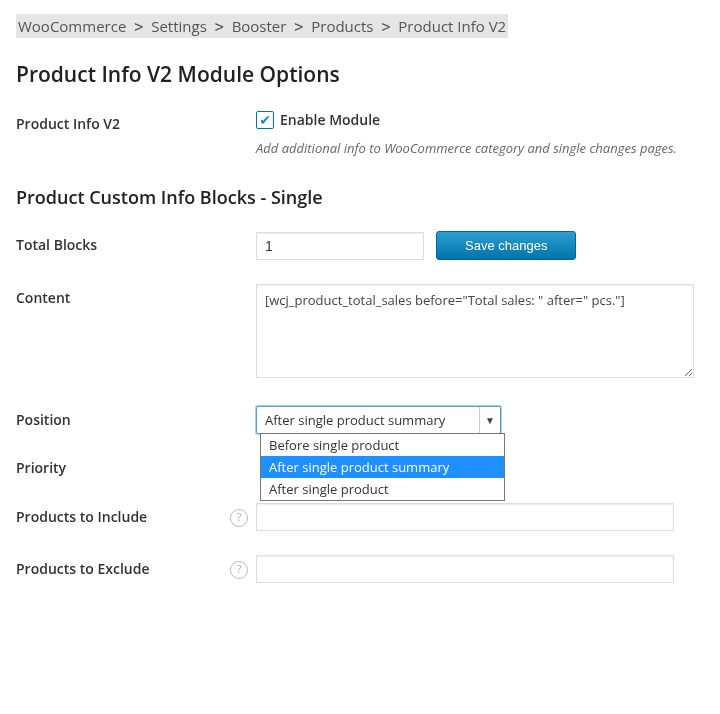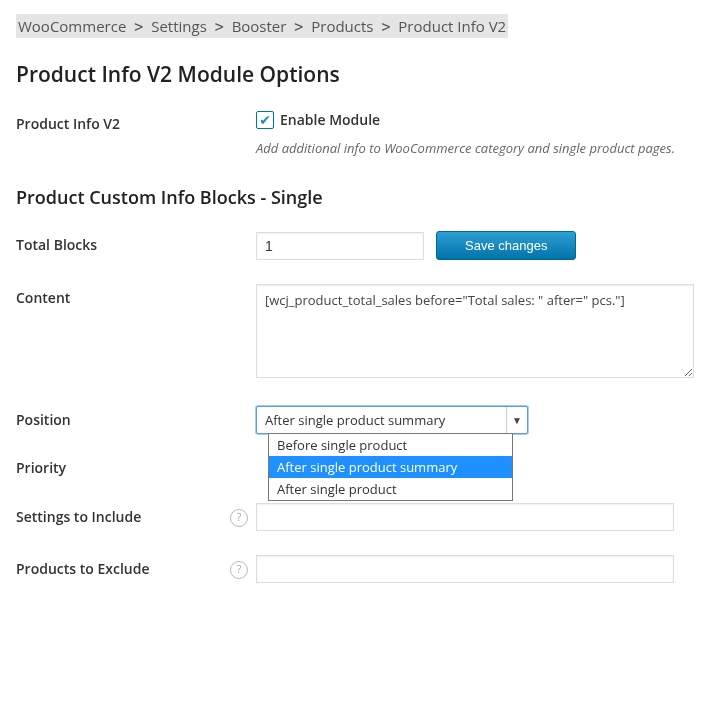--- a/index.html
+++ b/index.html
@@ -134,21 +134,21 @@
     color: #fff;
     font-size: 13px;
     padding: 6px 28px;
     border-radius: 3px;
     cursor: pointer;
   }
 
   
   .select-wrap {
     position: relative;
-    width: 272px;
+    width: 245px;
   }
   .select-box {
     border: 1px solid #5b9dd9;
     box-shadow: 0 0 0 1px rgba(30,140,190,.4);
     background: #fff;
     height: 26px;
     display: flex;
     align-items: center;
     padding: 0 24px 0 8px;
     font-size: 13px;
@@ -165,21 +165,21 @@
     border-left: 1px solid #ccc;
     display: flex;
     align-items: center;
     justify-content: center;
     color: #444;
     font-size: 10px;
   }
   .dropdown {
     position: absolute;
     top: 27px;
-    left: 12px;
+    left: 4px;
     width: 243px;
     border: 1px solid #777;
     background: #fff;
     z-index: 10;
   }
   .dropdown .opt {
     padding: 2px 8px;
     font-size: 13px;
     color: #333;
     cursor: default;
@@ -210,21 +210,21 @@
   
   <h2>Product Info V2 Module Options</h2>
 
   <div class="form-row">
     <div class="form-label">Product Info V2</div>
     <div class="form-field">
       <div class="checkbox-line">
         <span class="checkbox">✔</span>
         <span class="checkbox-label">Enable Module</span>
       </div>
-      <div class="description">Add additional info to WooCommerce category and single product pages.</div>
+      <div class="description">Add additional info to WooCommerce category and single changes pages.</div>
     </div>
   </div>
 
   
   <h3>Product Custom Info Blocks - Single</h3>
 
   <div class="form-row">
     <div class="form-label">Total Blocks</div>
     <div class="form-field" style="display:flex; gap:12px; align-items:center;">
       <input class="text short" value="1" style="">
@@ -257,21 +257,21 @@
       </div>
     </div>
   </div>
 
   <div class="form-row" style="margin-bottom:26px;">
     <div class="form-label">Priority</div>
     <div class="form-field"></div>
   </div>
 
   <div class="form-row">
-    <div class="form-label">Settings to Include</div>
+    <div class="form-label">Products to Include</div>
     <div class="form-field">
       <span class="hint-icon">?</span>
       <input class="text long" style="">
     </div>
   </div>
 
   <div class="form-row">
     <div class="form-label">Products to Exclude</div>
     <div class="form-field">
       <span class="hint-icon">?</span>

